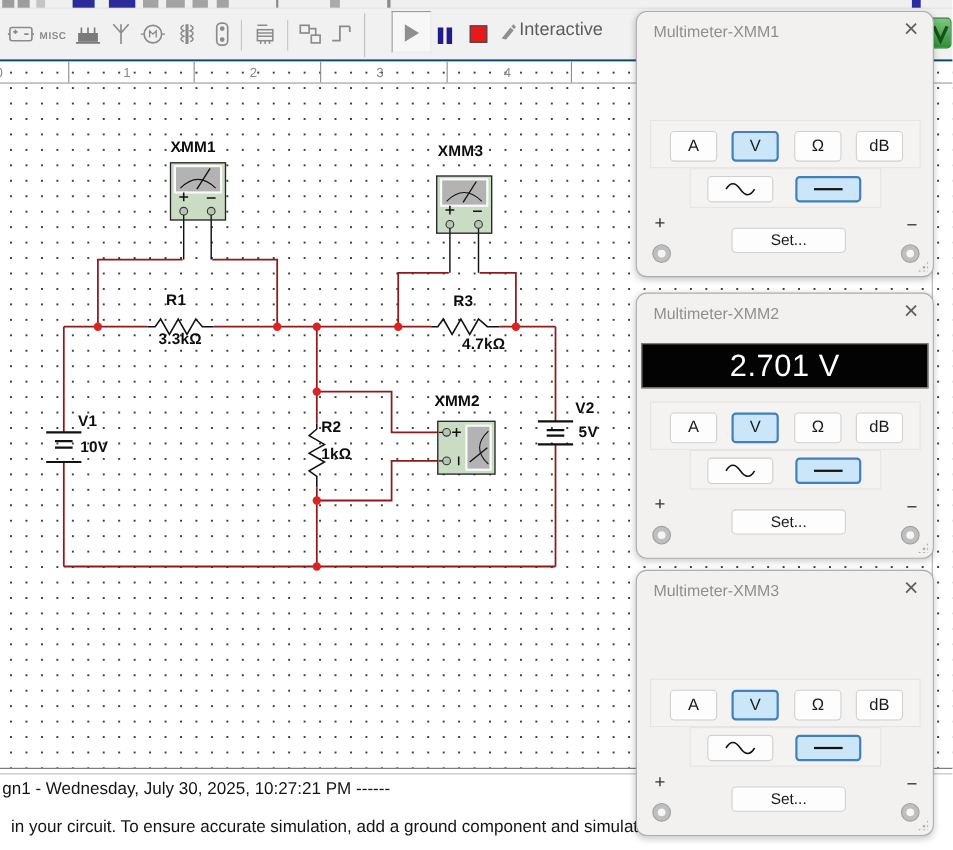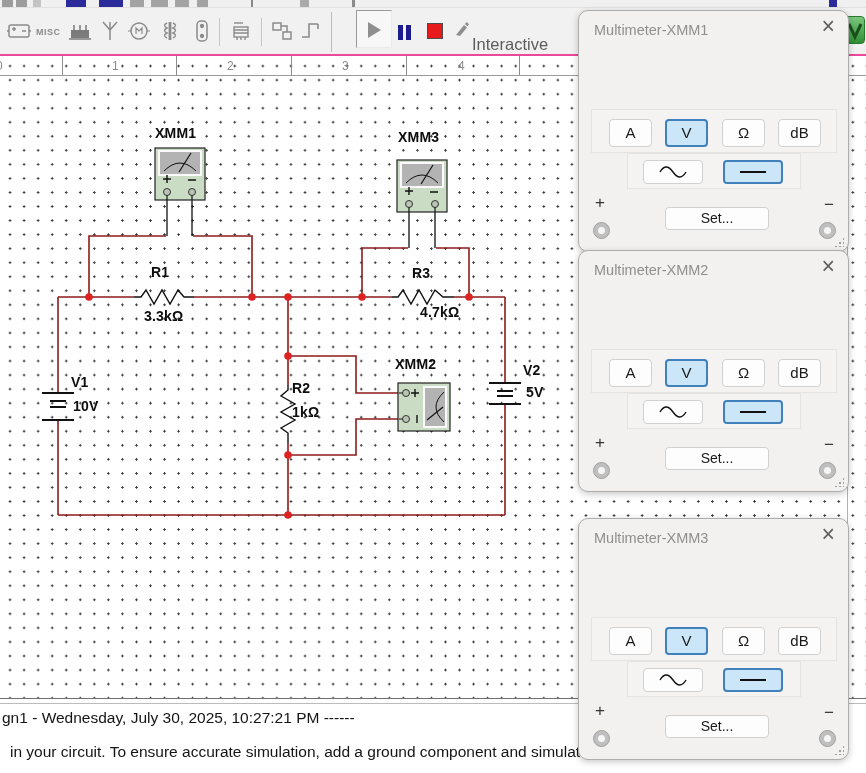--- a/index.html
+++ b/index.html
@@ -4,31 +4,31 @@
 <style>
   * { margin:0; padding:0; box-sizing:border-box; }
   html,body { width:866px; height:773px; overflow:hidden; }
   body { position:relative; font-family:"Liberation Sans", sans-serif; background:#fff; }
 
   
   .top-sliver { position:absolute; left:0; top:0; width:866px; height:8px; background:#f0f0f0; border-bottom:1px solid #e2e2e2; }
   .sliver-rect { position:absolute; top:0; height:7px; }
 
   
-  .toolbar { position:absolute; left:0; top:8px; width:866px; height:48px; background:#f1f1f1; border-bottom:2px solid #ec4899; }
+  .toolbar { position:absolute; left:0; top:8px; width:866px; height:48px; background:#f1f1f1; border-bottom:2px solid #0c4a6e; }
   .tb-item { position:absolute; color:#8b8b8b; }
   .tb-icon { top:11px; width:24px; height:24px; }
   .tb-sep { top:10px; width:1px; height:28px; background:#c6c6c6; }
   .tb-sep-tall { top:4px; width:1px; height:40px; background:#bdbdbd; }
   .misc-label { font-size:9px; font-weight:bold; letter-spacing:.5px; color:#8b8b8b; top:19px; }
   .play-box { top:2px; width:36px; height:38px; background:#f7f7f7; border:1px solid; border-color:#9a9a9a #eaeaea #eaeaea #9a9a9a; }
   .play-tri { position:absolute; left:11px; top:11px; width:0; height:0; border-left:13px solid #8f8f8f; border-top:8px solid transparent; border-bottom:8px solid transparent; }
   .pause-bar { top:17px; width:5px; height:15px; background:#1c1c8c; }
   .stop-sq { top:15px; width:16px; height:16px; background:#e61a1a; border:1px solid #4a4a4a; }
-  .interactive-label { top:27px; font-size:16.5px; color:#5c5c5c; }
+  .interactive-label { top:10px; font-size:16.5px; color:#5c5c5c; }
   .green-icon { position:absolute; left:843px; top:8px; width:22px; height:28px; border-radius:4px;
     background:linear-gradient(#7cc77f,#2f8f34); border:1px solid #2a7a2e; z-index:3; }
 
   
   .canvas { position:absolute; left:0; top:56px; width:866px; height:642px; background-color:#ffffff;
     background-image: radial-gradient(#3c3c3c 1px, transparent 1.15px);
     background-size:14.05px 14.05px; background-position:3px 3px; }
   .ruler-bottom { position:absolute; left:0; top:19px; width:866px; height:1px; background:#9a9a9a; }
   .ruler-div { position:absolute; top:0; width:1px; height:19px; background:#8c8c8c; }
   .ruler-num { position:absolute; top:3px; font-size:12px; color:#8a8a8a; }
@@ -231,21 +231,21 @@
       <circle cx="362" cy="241" r="3.8"></circle>
         <circle cx="469" cy="241" r="3.8"></circle>
       <circle cx="288" cy="300" r="3.8"></circle>
         <circle cx="288" cy="399" r="3.8"></circle>
         <circle cx="288" cy="459" r="3.8"></circle>
     </g>
   </svg>
 
   <div class="clabel" style="left:155px;top:77px">XMM1</div>
   <div class="clabel" style="left:151px;top:216px">R1</div>
-  <div class="clabel" style="left:144px;top:260px">3.3kΩ</div>
+  <div class="clabel" style="left:144px;top:252px">3.3kΩ</div>
   <div class="clabel" style="left:398px;top:81px">XMM3</div>
   <div class="clabel" style="left:412px;top:217px">R3</div>
   <div class="clabel" style="left:420px;top:256px">4.7kΩ</div>
   <div class="clabel" style="left:71px;top:326px">V1</div>
   <div class="clabel" style="left:73px;top:350px">10V</div>
   <div class="clabel" style="left:292px;top:332px">R2</div>
   <div class="clabel" style="left:292px;top:356px">1kΩ</div>
   <div class="clabel" style="left:395px;top:308px">XMM2</div>
   <div class="clabel" style="left:523px;top:314px">V2</div>
   <div class="clabel" style="left:526px;top:336px">5V</div>
@@ -275,23 +275,26 @@
     <div class="dc-line"></div>
   </div>
   <div class="mm-plus">+</div>
   <div class="mm-minus">−</div>
   <div class="mm-set">Set...</div>
   <div class="mm-donut d-left"></div>
   <div class="mm-donut d-right"></div>
   <div class="mm-grip"></div>
 </div>
 
-<div class="mm-window" style="top:250px">
+<div class="mm-window" style="top:266px">
   <div class="mm-title">Multimeter-XMM2</div>
   <div class="mm-close">×</div>
+  <div class="mm-display">
+    <span class="mm-reading">2.701 V</span>
+  </div>
   <div class="mm-group g1"></div>
   <div class="mm-btn" style="left:30px">A</div>
   <div class="mm-btn selected" style="left:86px">V</div>
   <div class="mm-btn" style="left:143px">Ω</div>
   <div class="mm-btn" style="left:199px">dB</div>
   <div class="mm-group g2"></div>
   <div class="mm-mode" style="left:64px">
     <svg width="30" height="14" viewBox="0 0 30 14">
         <path d="M2,7 Q8,-3 15,7 T28,7" fill="none" stroke="#111" stroke-width="1.4"></path>
       </svg>

